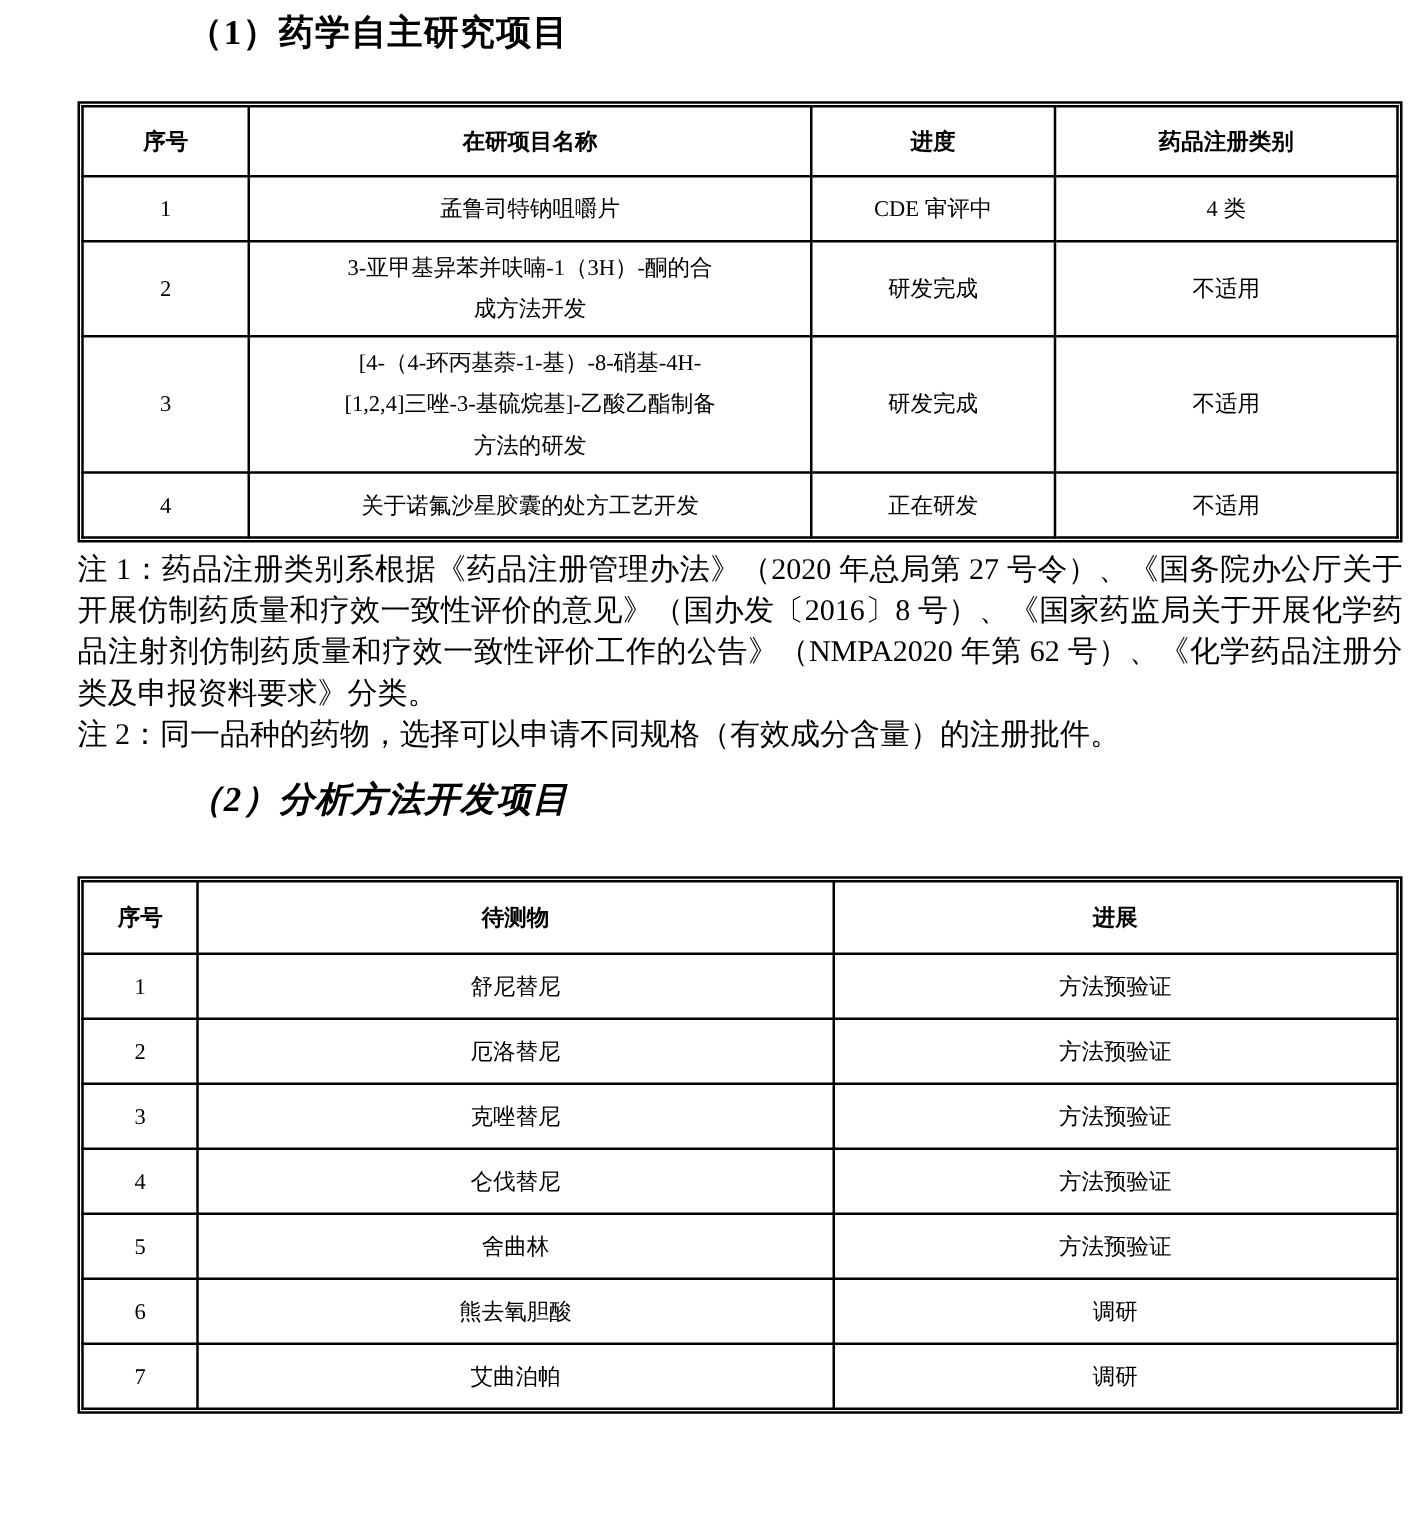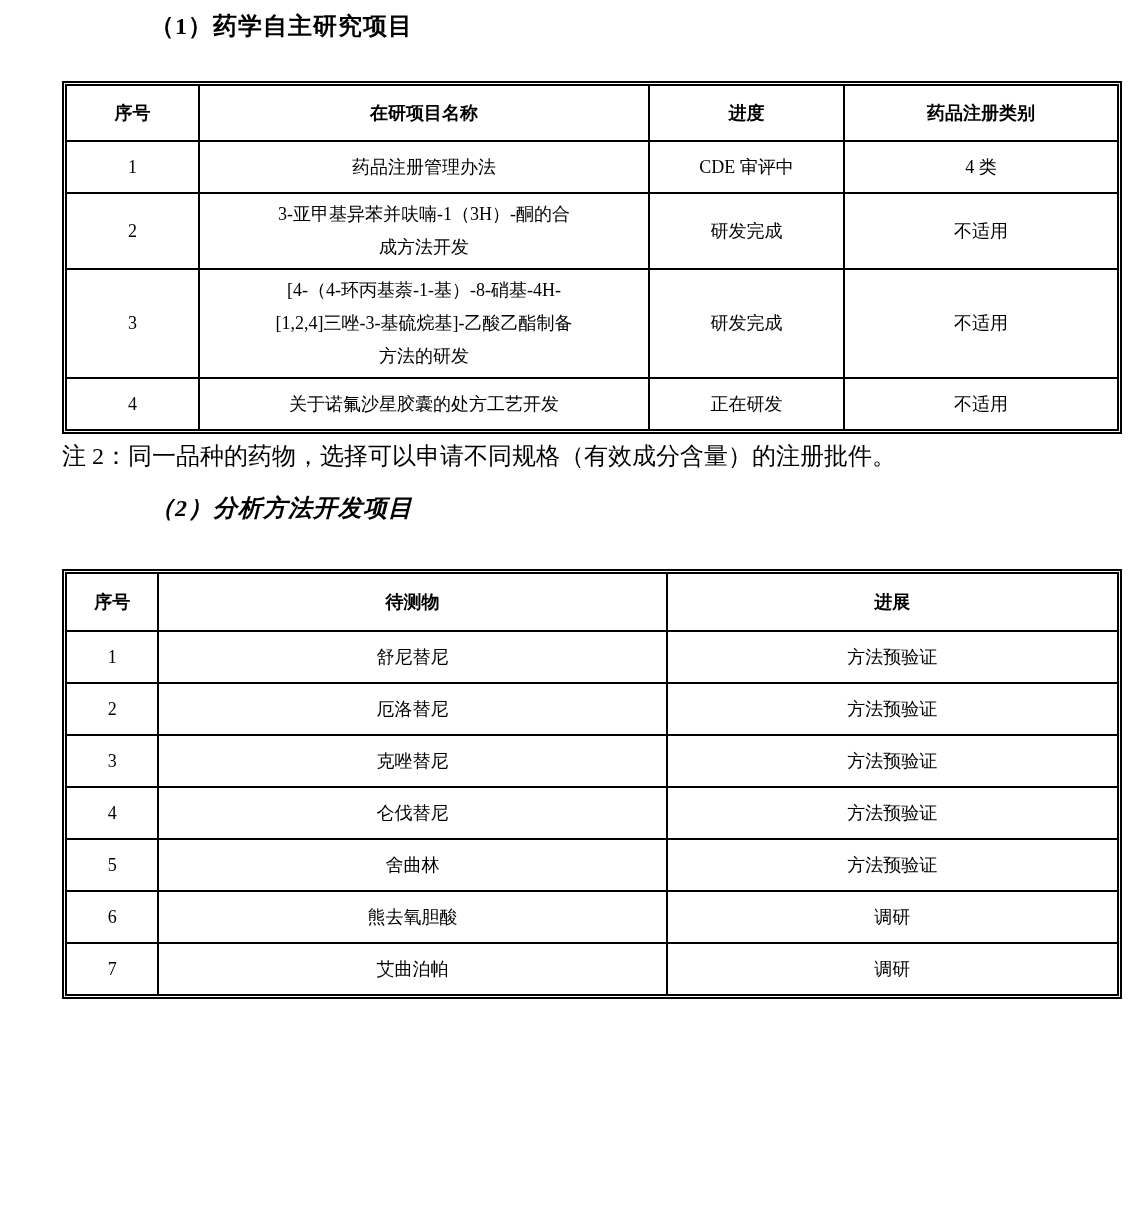--- a/index.html
+++ b/index.html
@@ -14,21 +14,21 @@
     height: 1214px;
     overflow: hidden;
   }
   .page {
     box-sizing: border-box;
     width: 1136px;
     padding: 8px 14px 0 62px;
   }
   .sec-heading {
     margin: 0 0 0 88px;
-    font-size: 24px;
+    font-size: 28px;
     font-weight: bold;
     line-height: 37px;
     letter-spacing: 1px;
   }
   .tbl-wrap {
     border: 2px solid #000;
     padding: 1px;
     background: #fff;
   }
   .tbl-wrap.t1 { margin-top: 36px; }
@@ -84,21 +84,21 @@
           <tr>
             <th style="width: 12%; height: 46px;">序号</th>
             <th style="width: 43.7%; height: 46px;">在研项目名称</th>
             <th style="width: 18.2%; height: 46px;">进度</th>
             <th style="width: 26.1%; height: 46px;">药品注册类别</th>
           </tr>
         </thead>
       <tbody>
           <tr>
             <td>1</td>
-            <td>药品注册管理办法</td>
+            <td>孟鲁司特钠咀嚼片</td>
             <td>CDE 审评中</td>
             <td>4 类</td>
           </tr>
           <tr>
             <td>2</td>
             <td>3-亚甲基异苯并呋喃-1（3H）-酮的合
 成方法开发</td>
             <td>研发完成</td>
             <td>不适用</td>
           </tr>
@@ -114,20 +114,21 @@
             <td>4</td>
             <td>关于诺氟沙星胶囊的处方工艺开发</td>
             <td>正在研发</td>
             <td>不适用</td>
           </tr>
         </tbody>
     </table>
   </div>
 
   <div class="notes">
+    <p>注 1：药品注册类别系根据《药品注册管理办法》（2020 年总局第 27 号令）、《国务院办公厅关于开展仿制药质量和疗效一致性评价的意见》（国办发〔2016〕8 号）、《国家药监局关于开展化学药品注射剂仿制药质量和疗效一致性评价工作的公告》（NMPA2020 年第 62 号）、《化学药品注册分类及申报资料要求》分类。</p>
     <p>注 2：同一品种的药物，选择可以申请不同规格（有效成分含量）的注册批件。</p>
   </div>
 
   <h2 class="sec-heading heading-2">（2）分析方法开发项目</h2>
 
 
   <div class="tbl-wrap t2">
     <table class="doc-table" id="table2">
       <thead>
           <tr>

